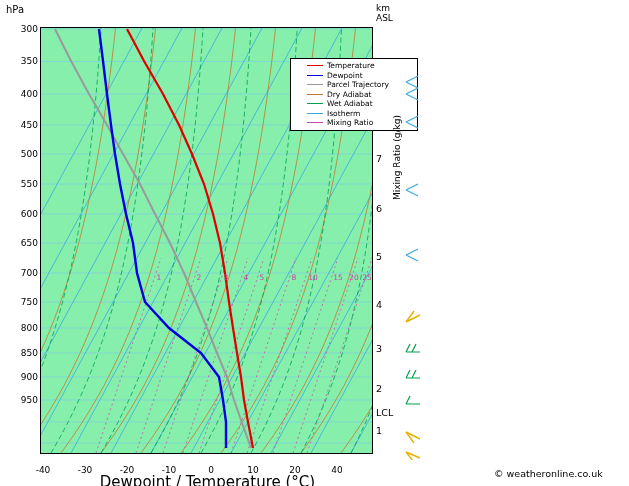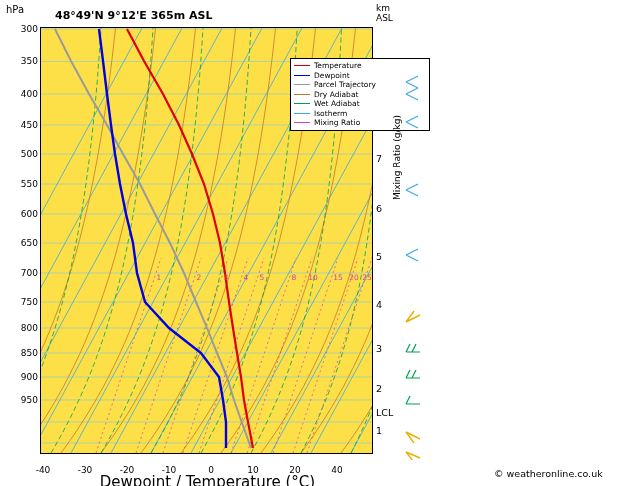--- a/index.html
+++ b/index.html
@@ -1,44 +1,43 @@
 <!DOCTYPE html>
 <html><head>
 <meta charset="utf-8">
 <style>
   html,body{margin:0;padding:0;}
   body{width:629px;height:486px;background:#ffffff;font-family:"DejaVu Sans",sans-serif;position:relative;overflow:hidden;}
   .abs{position:absolute;}
   
   #skewt{left:0;top:0;width:398px;height:486px;}
-  #plotbox{left:40px;top:27px;width:333px;height:427px;border:1px solid #000;box-sizing:border-box;background:#fde047;}
+  #plotbox{left:40px;top:27px;width:333px;height:427px;border:1px solid #000;box-sizing:border-box;background:#86efac;}
   .hpa-label{left:6px;top:4px;font-size:10px;color:#000;}
   .title{left:55px;top:9px;font-size:11px;font-weight:bold;color:#000;white-space:nowrap;}
   .km-label{left:376px;top:3px;font-size:9px;color:#000;line-height:10px;}
   .ytick{position:absolute;right:100%;margin-right:3px;font-size:9px;color:#000;transform:translateY(-50%);white-space:nowrap;}
   .xtick{position:absolute;top:100%;margin-top:12px;font-size:9px;color:#000;transform:translateX(-50%);white-space:nowrap;}
   .xaxis-title{position:absolute;left:0;width:333px;text-align:center;top:445px;font-size:15px;color:#000;}
   .rtick{position:absolute;left:100%;margin-left:4px;font-size:9.5px;color:#000;transform:translateY(-50%);}
   .mixlabel{position:absolute;font-size:7.5px;color:#cc44aa;transform:translateX(-50%);}
   .mixaxis{position:absolute;left:392px;top:200px;font-size:9px;color:#000;transform:rotate(-90deg);transform-origin:left top;white-space:nowrap;}
   
-  #legend{left:249px;top:30px;width:140px;background:#fff;border:1px solid #000;padding:2px 3px;box-sizing:border-box;}
+  #legend{left:249px;top:30px;width:128px;background:#fff;border:1px solid #000;padding:2px 16px;box-sizing:border-box;}
   #legend .row{display:flex;align-items:center;height:9.5px;}
   #legend .swatch{width:16px;height:0;border-top:1.5px solid #000;margin-right:4px;flex:0 0 16px;}
   #legend .lbl{font-size:7.5px;color:#000;line-height:9px;white-space:nowrap;}
   
   #right{left:398px;top:0;width:231px;height:486px;}
 </style>
 </head>
 <body>
 
 <div class="abs" id="skewt">
 
   <div class="abs hpa-label">hPa</div>
-  <div class="abs title">48°49'N  9°12'E  365m ASL</div>
   <div class="abs km-label">km<br>ASL</div>
 
   <div class="abs" id="plotbox">
 
     <svg width="331" height="425" viewBox="0 0 331 425" style="position:absolute;left:0;top:0;">
       <defs>
         <clipPath id="clipbox">
             <rect x="0" y="0" width="331" height="425"></rect>
           </clipPath>
       </defs>

